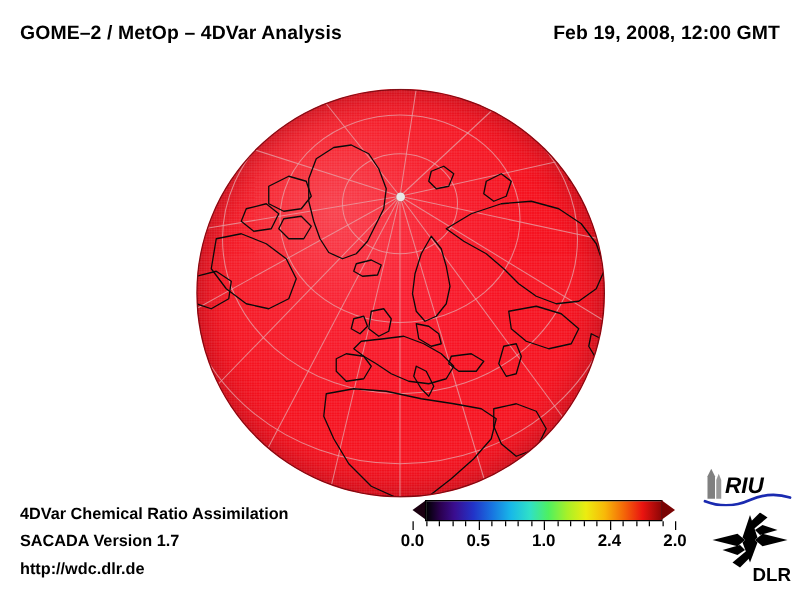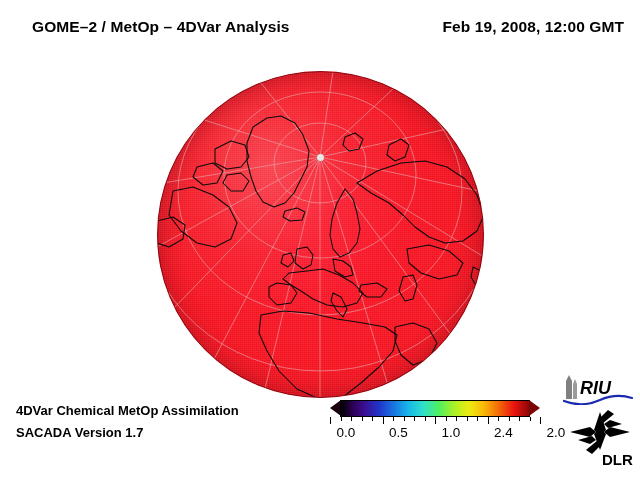--- a/index.html
+++ b/index.html
@@ -17,21 +17,20 @@
     color: #000000;
     -webkit-font-smoothing: antialiased;
   }
 
   
   #header-left {
     position: absolute;
     left: 16px;
     top: 14px;
     width: 380px;
-    margin-left: 16px;
   }
   #header-right {
     position: absolute;
     right: 16px;
     top: 14px;
     width: 300px;
     text-align: right;
   }
   .hline {
     font-size: 15.5px;
@@ -206,23 +205,22 @@
   #tick-labels {
     position: relative;
     height: 18px;
     margin: 1px 10px 0 20px;
   }
   .tlabel {
     position: absolute;
     top: 0;
     transform: translateX(-50%);
     font-size: 13.5px;
-    font-weight: normal;
+    font-weight: bold;
     white-space: nowrap;
-    margin-left: 16px;
   }
 
   
   #riu-logo {
     position: absolute;
     left: 560px;
     top: 375px;
     width: 74px;
     height: 30px;
   }
@@ -331,22 +329,23 @@
         </g>
       </g>
     </svg>
 
     <div id="globe-rim"></div>
   </div>
   <div id="pole-dot"></div>
 </div>
 
 <div id="footer-left">
-  <div class="fline">4DVar Chemical MetOp Assimilation</div>
+  <div class="fline">4DVar Chemical Ratio Assimilation</div>
   <div class="fline">SACADA Version 1.7</div>
+  <div class="fline">http://wdc.dlr.de</div>
 </div>
 
 <div id="colorbar-block">
   <div id="colorbar-row">
     <div class="cap" id="cap-left"></div>
     <div id="colorbar-bar"></div>
     <div class="cap" id="cap-right"></div>
   </div>
   <div id="tick-row">
       <div class="tick major" style="left: 0%;"></div>

